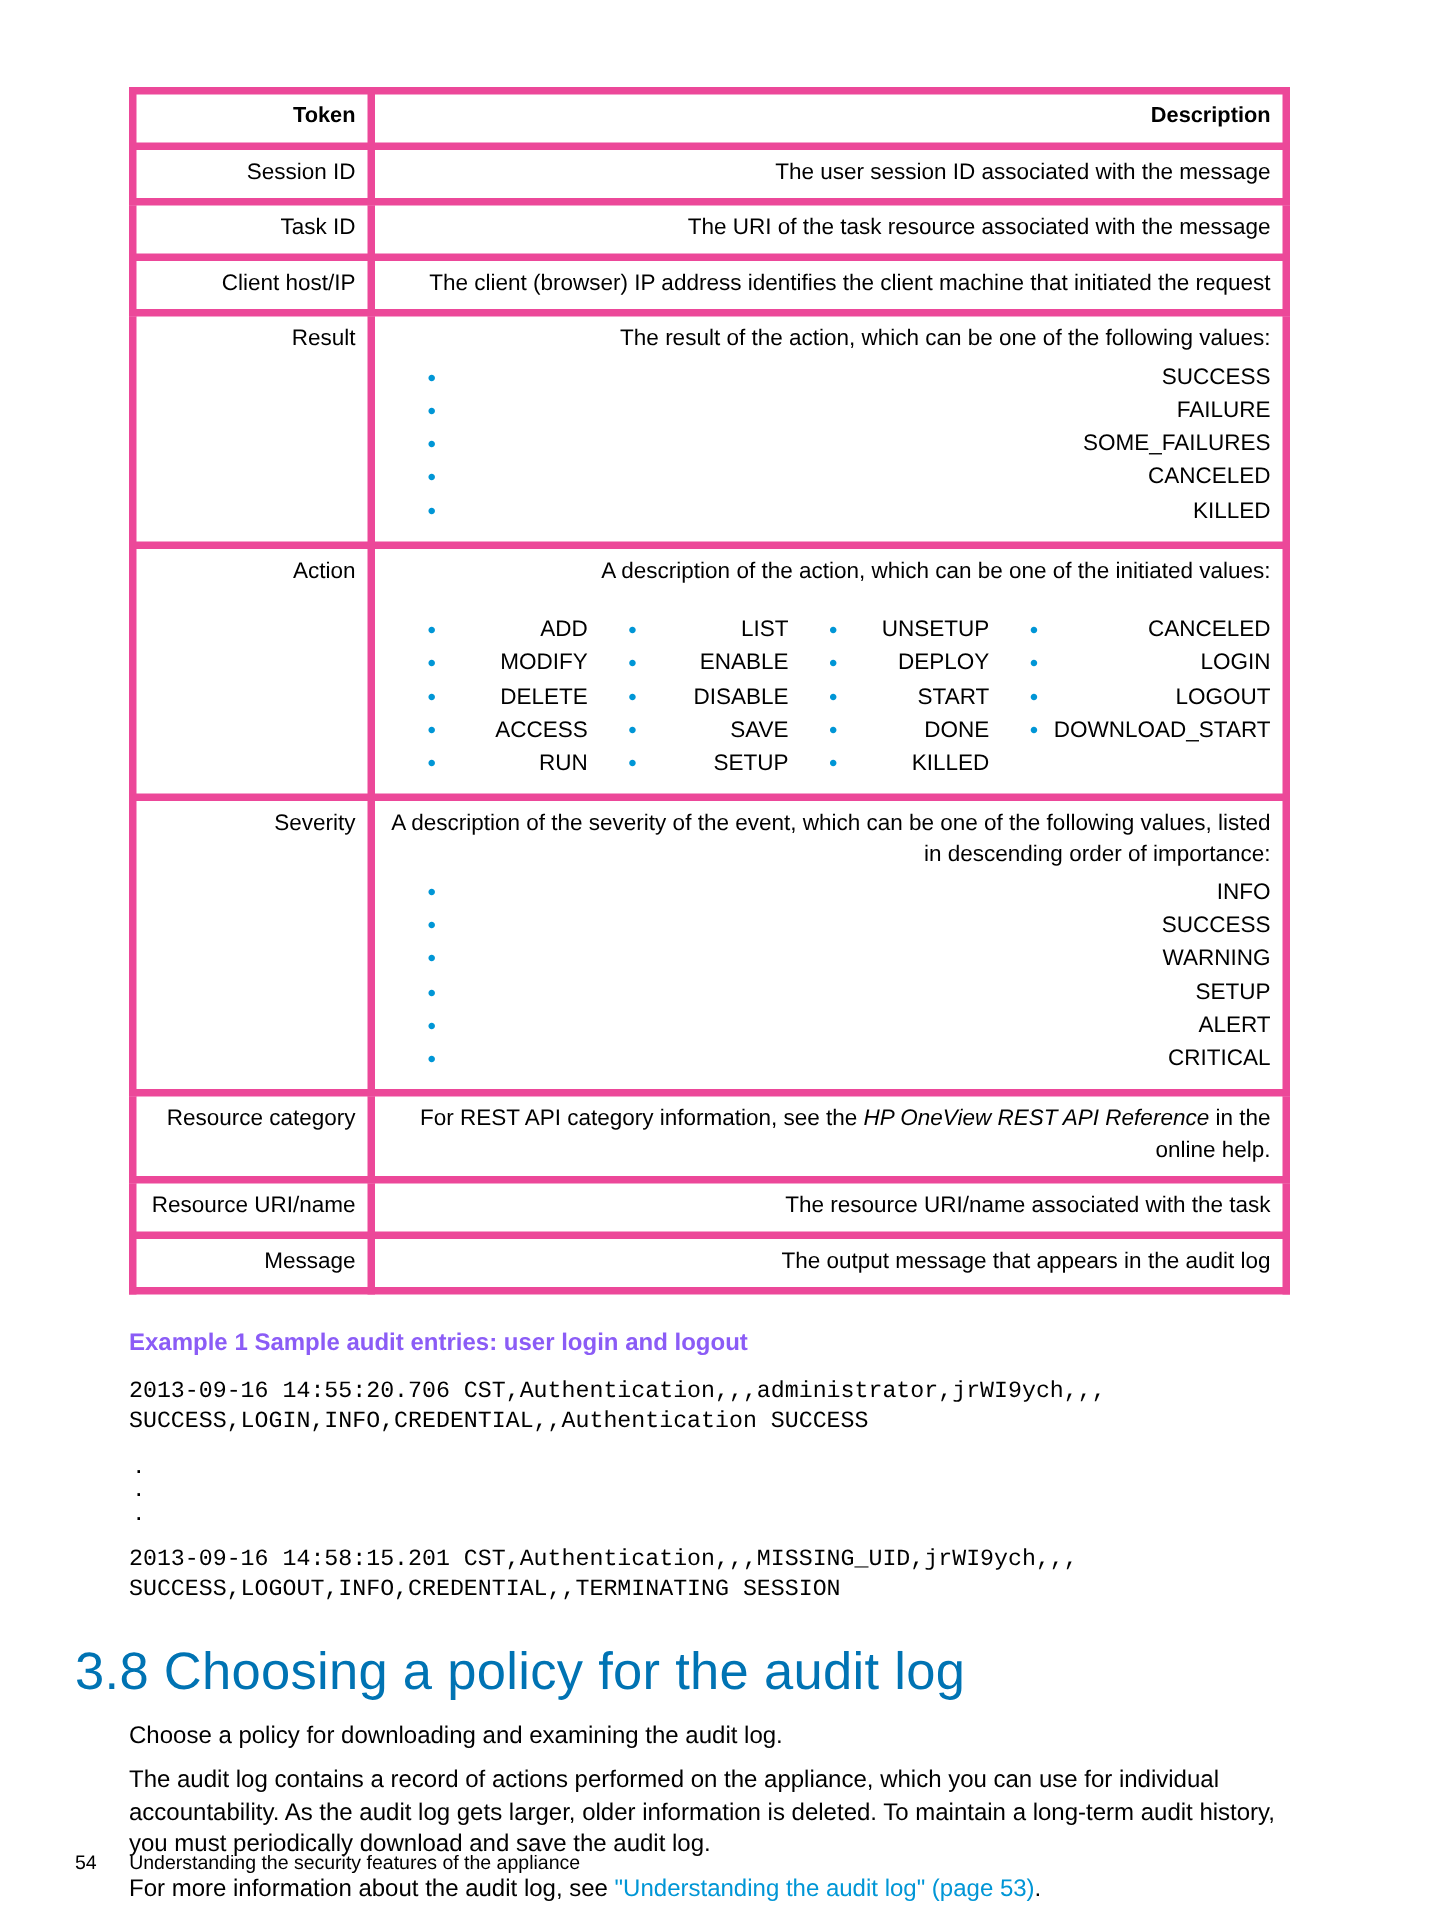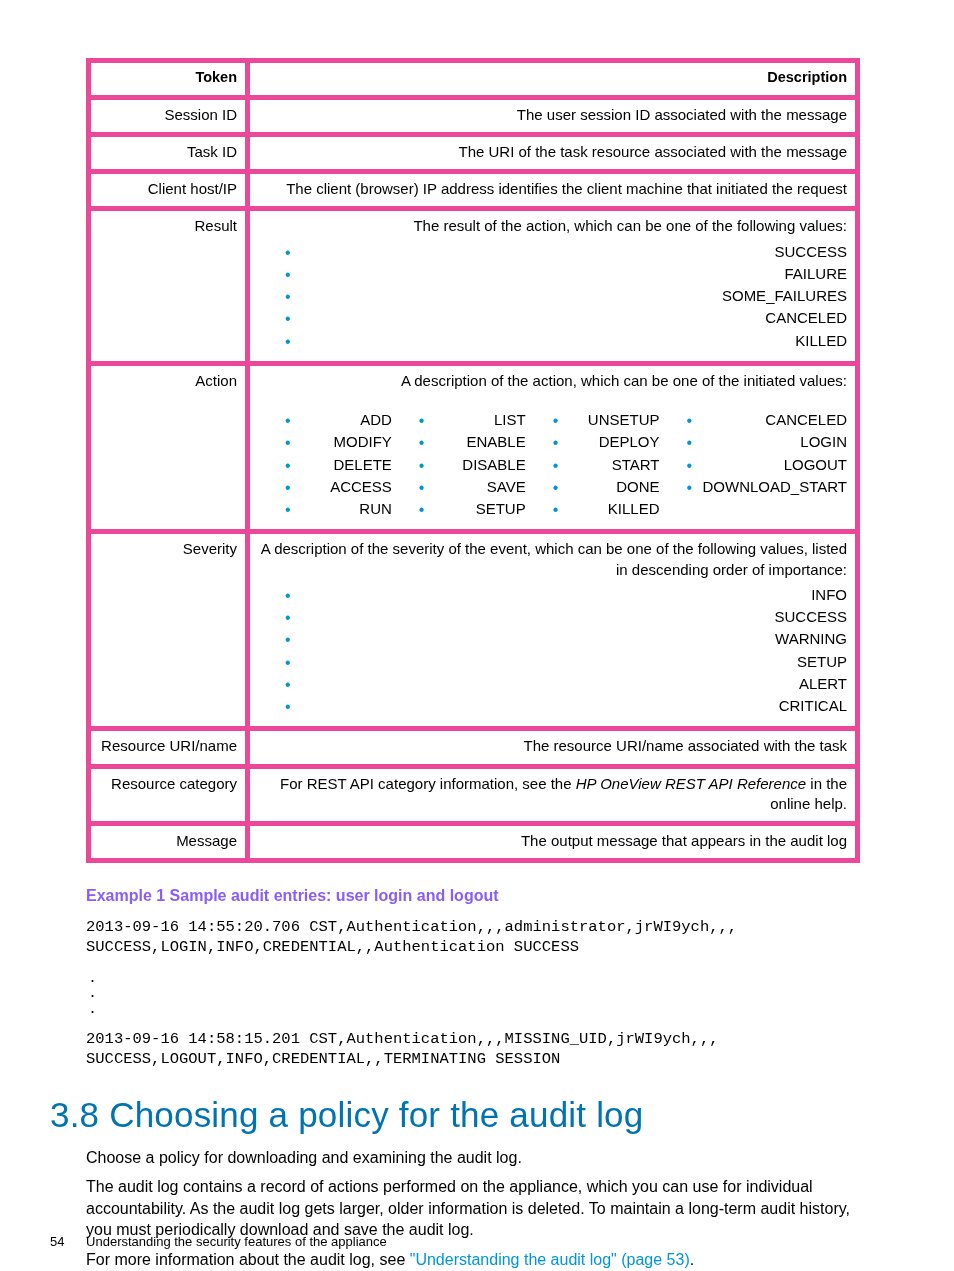--- a/index.html
+++ b/index.html
@@ -177,28 +177,28 @@
           <li>INFO</li>
           <li>SUCCESS</li>
           <li>WARNING</li>
           <li>SETUP</li>
           <li>ALERT</li>
           <li>CRITICAL</li>
         </ul>
       </td>
     </tr>
     <tr>
+      <td>Resource category</td>
+      <td>
+        <span>For REST API category information, see the </span><em>HP OneView REST API Reference</em><span> in the online help.</span>
+      </td>
+    </tr>
+    <tr>
       <td>Resource URI/name</td>
       <td>The resource URI/name associated with the task</td>
-    </tr>
-    <tr>
-      <td>Resource category</td>
-      <td>
-        <span>For REST API category information, see the </span><em>HP OneView REST API Reference</em><span> in the online help.</span>
-      </td>
     </tr>
     <tr>
       <td>Message</td>
       <td>The output message that appears in the audit log</td>
     </tr>
   </tbody>
 </table>
 
 <div class="example-title">Example 1 Sample audit entries: user login and logout</div>
 

